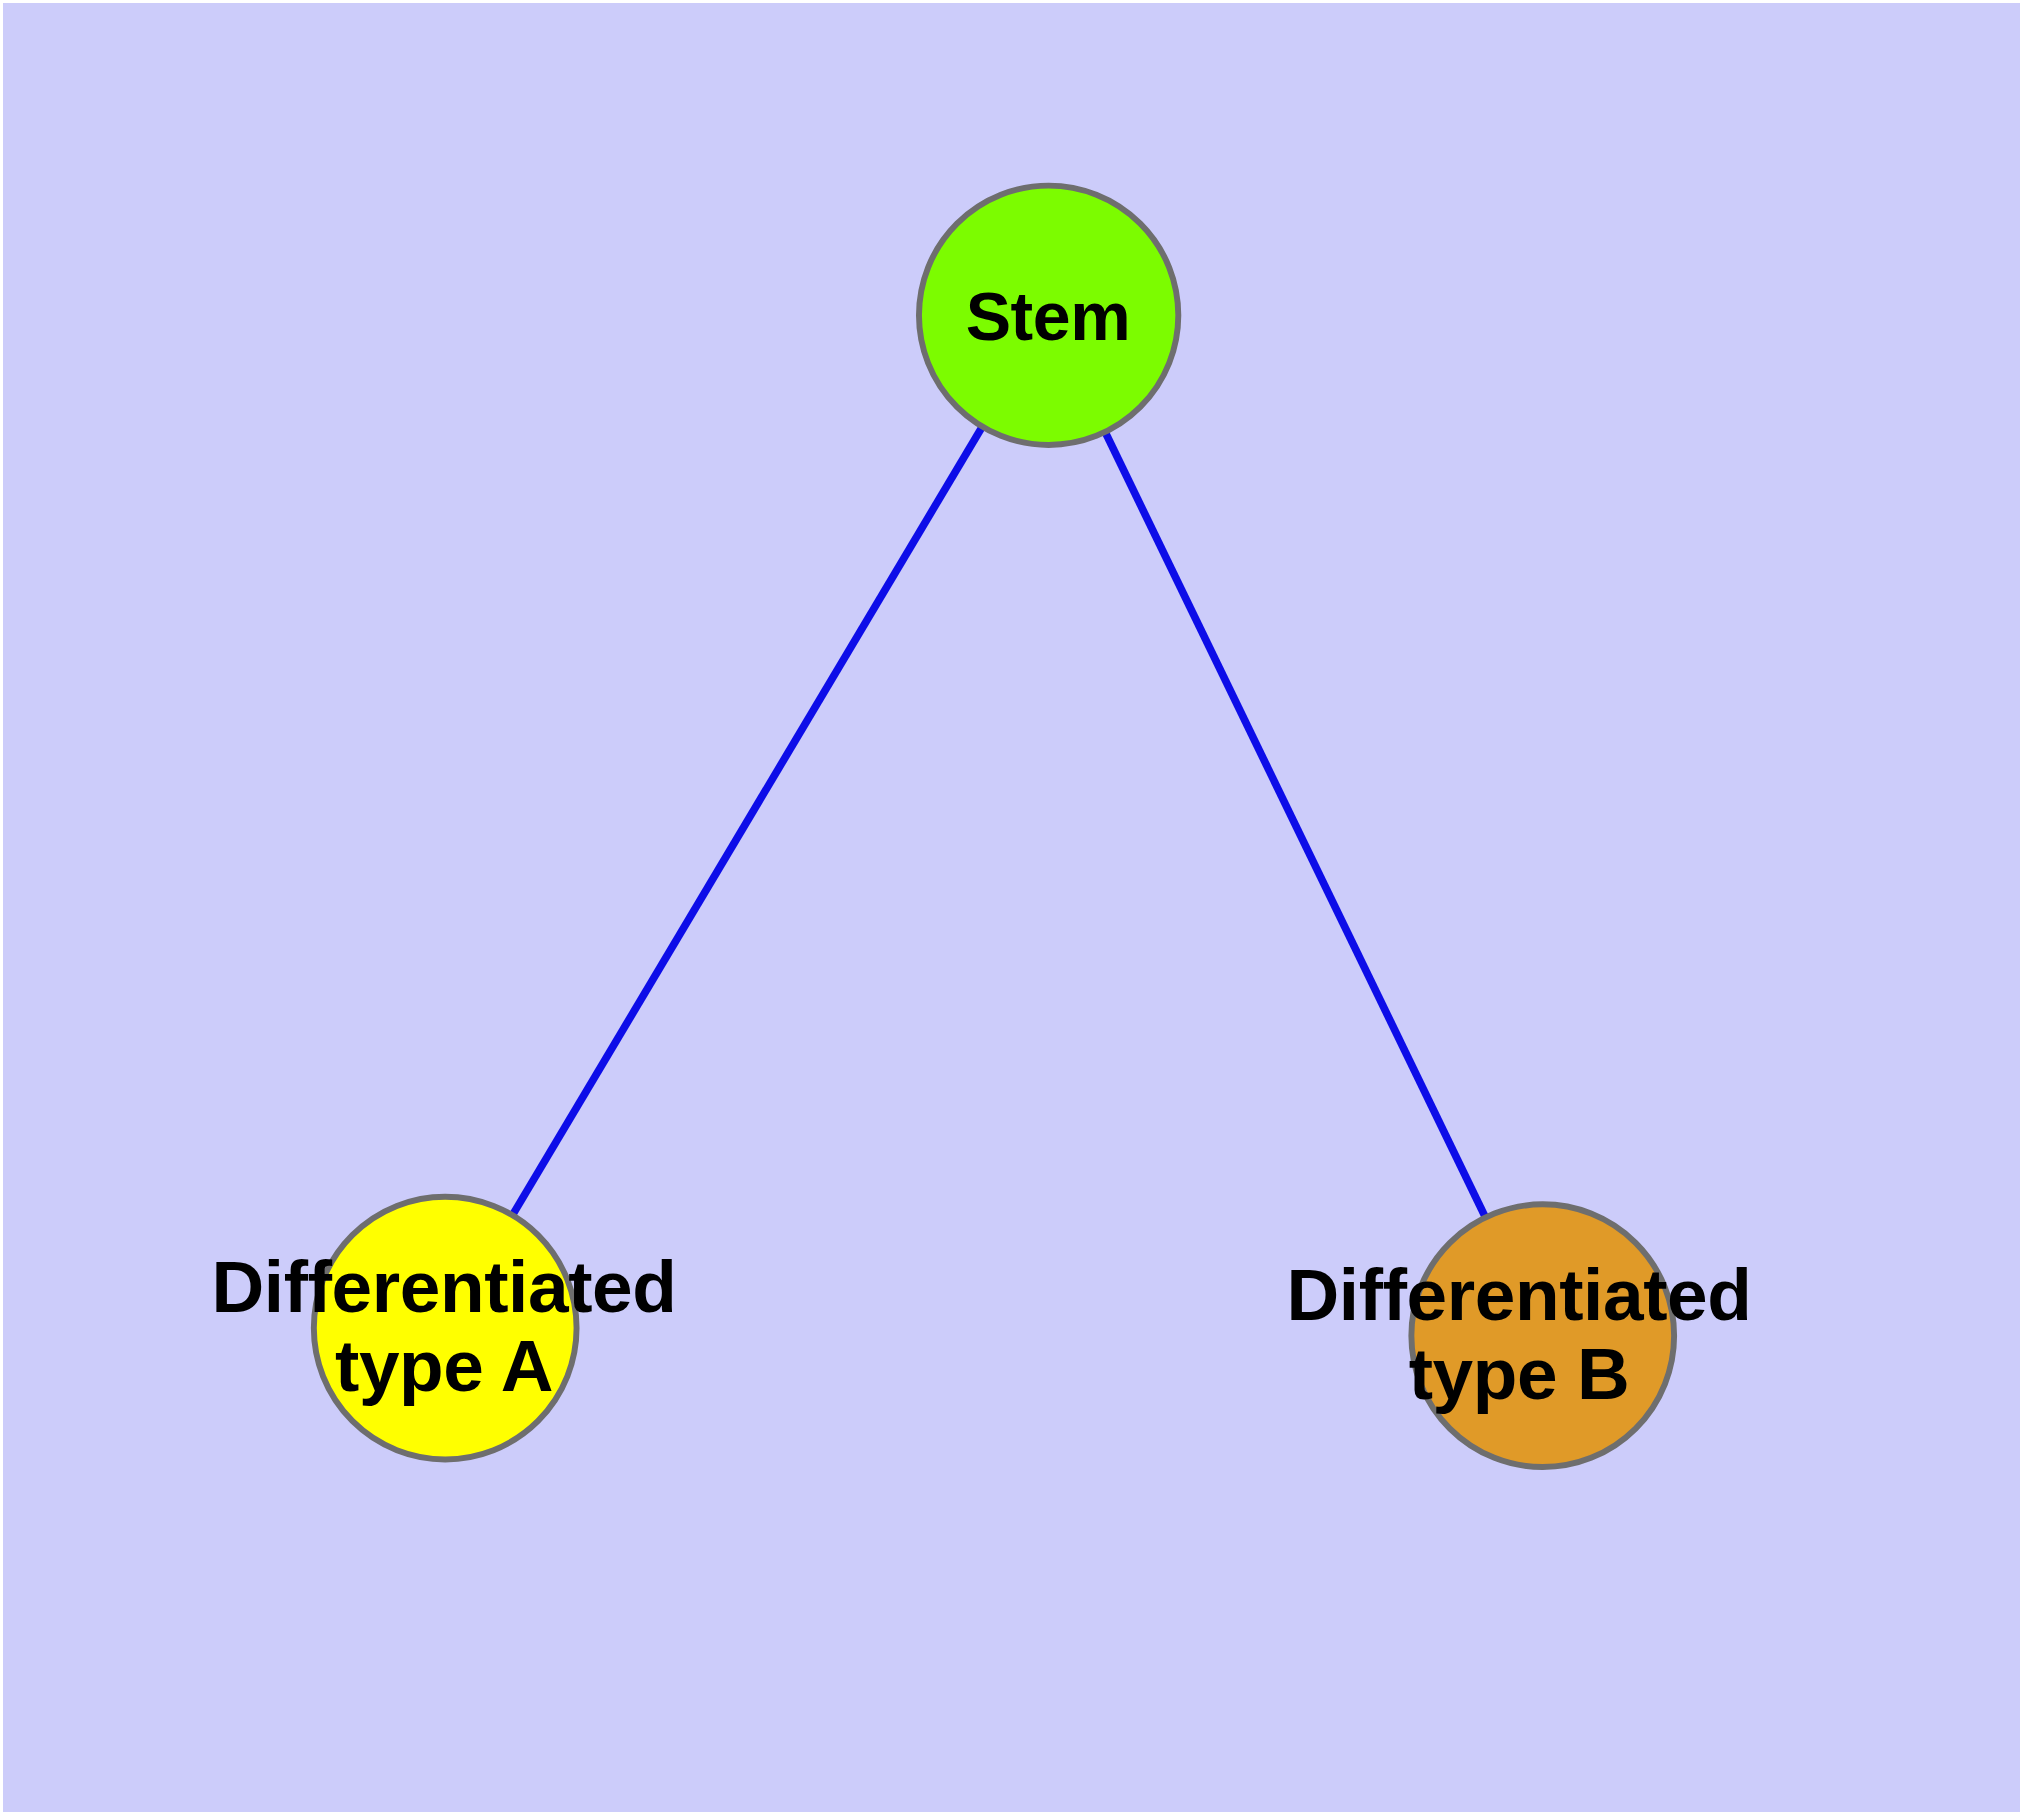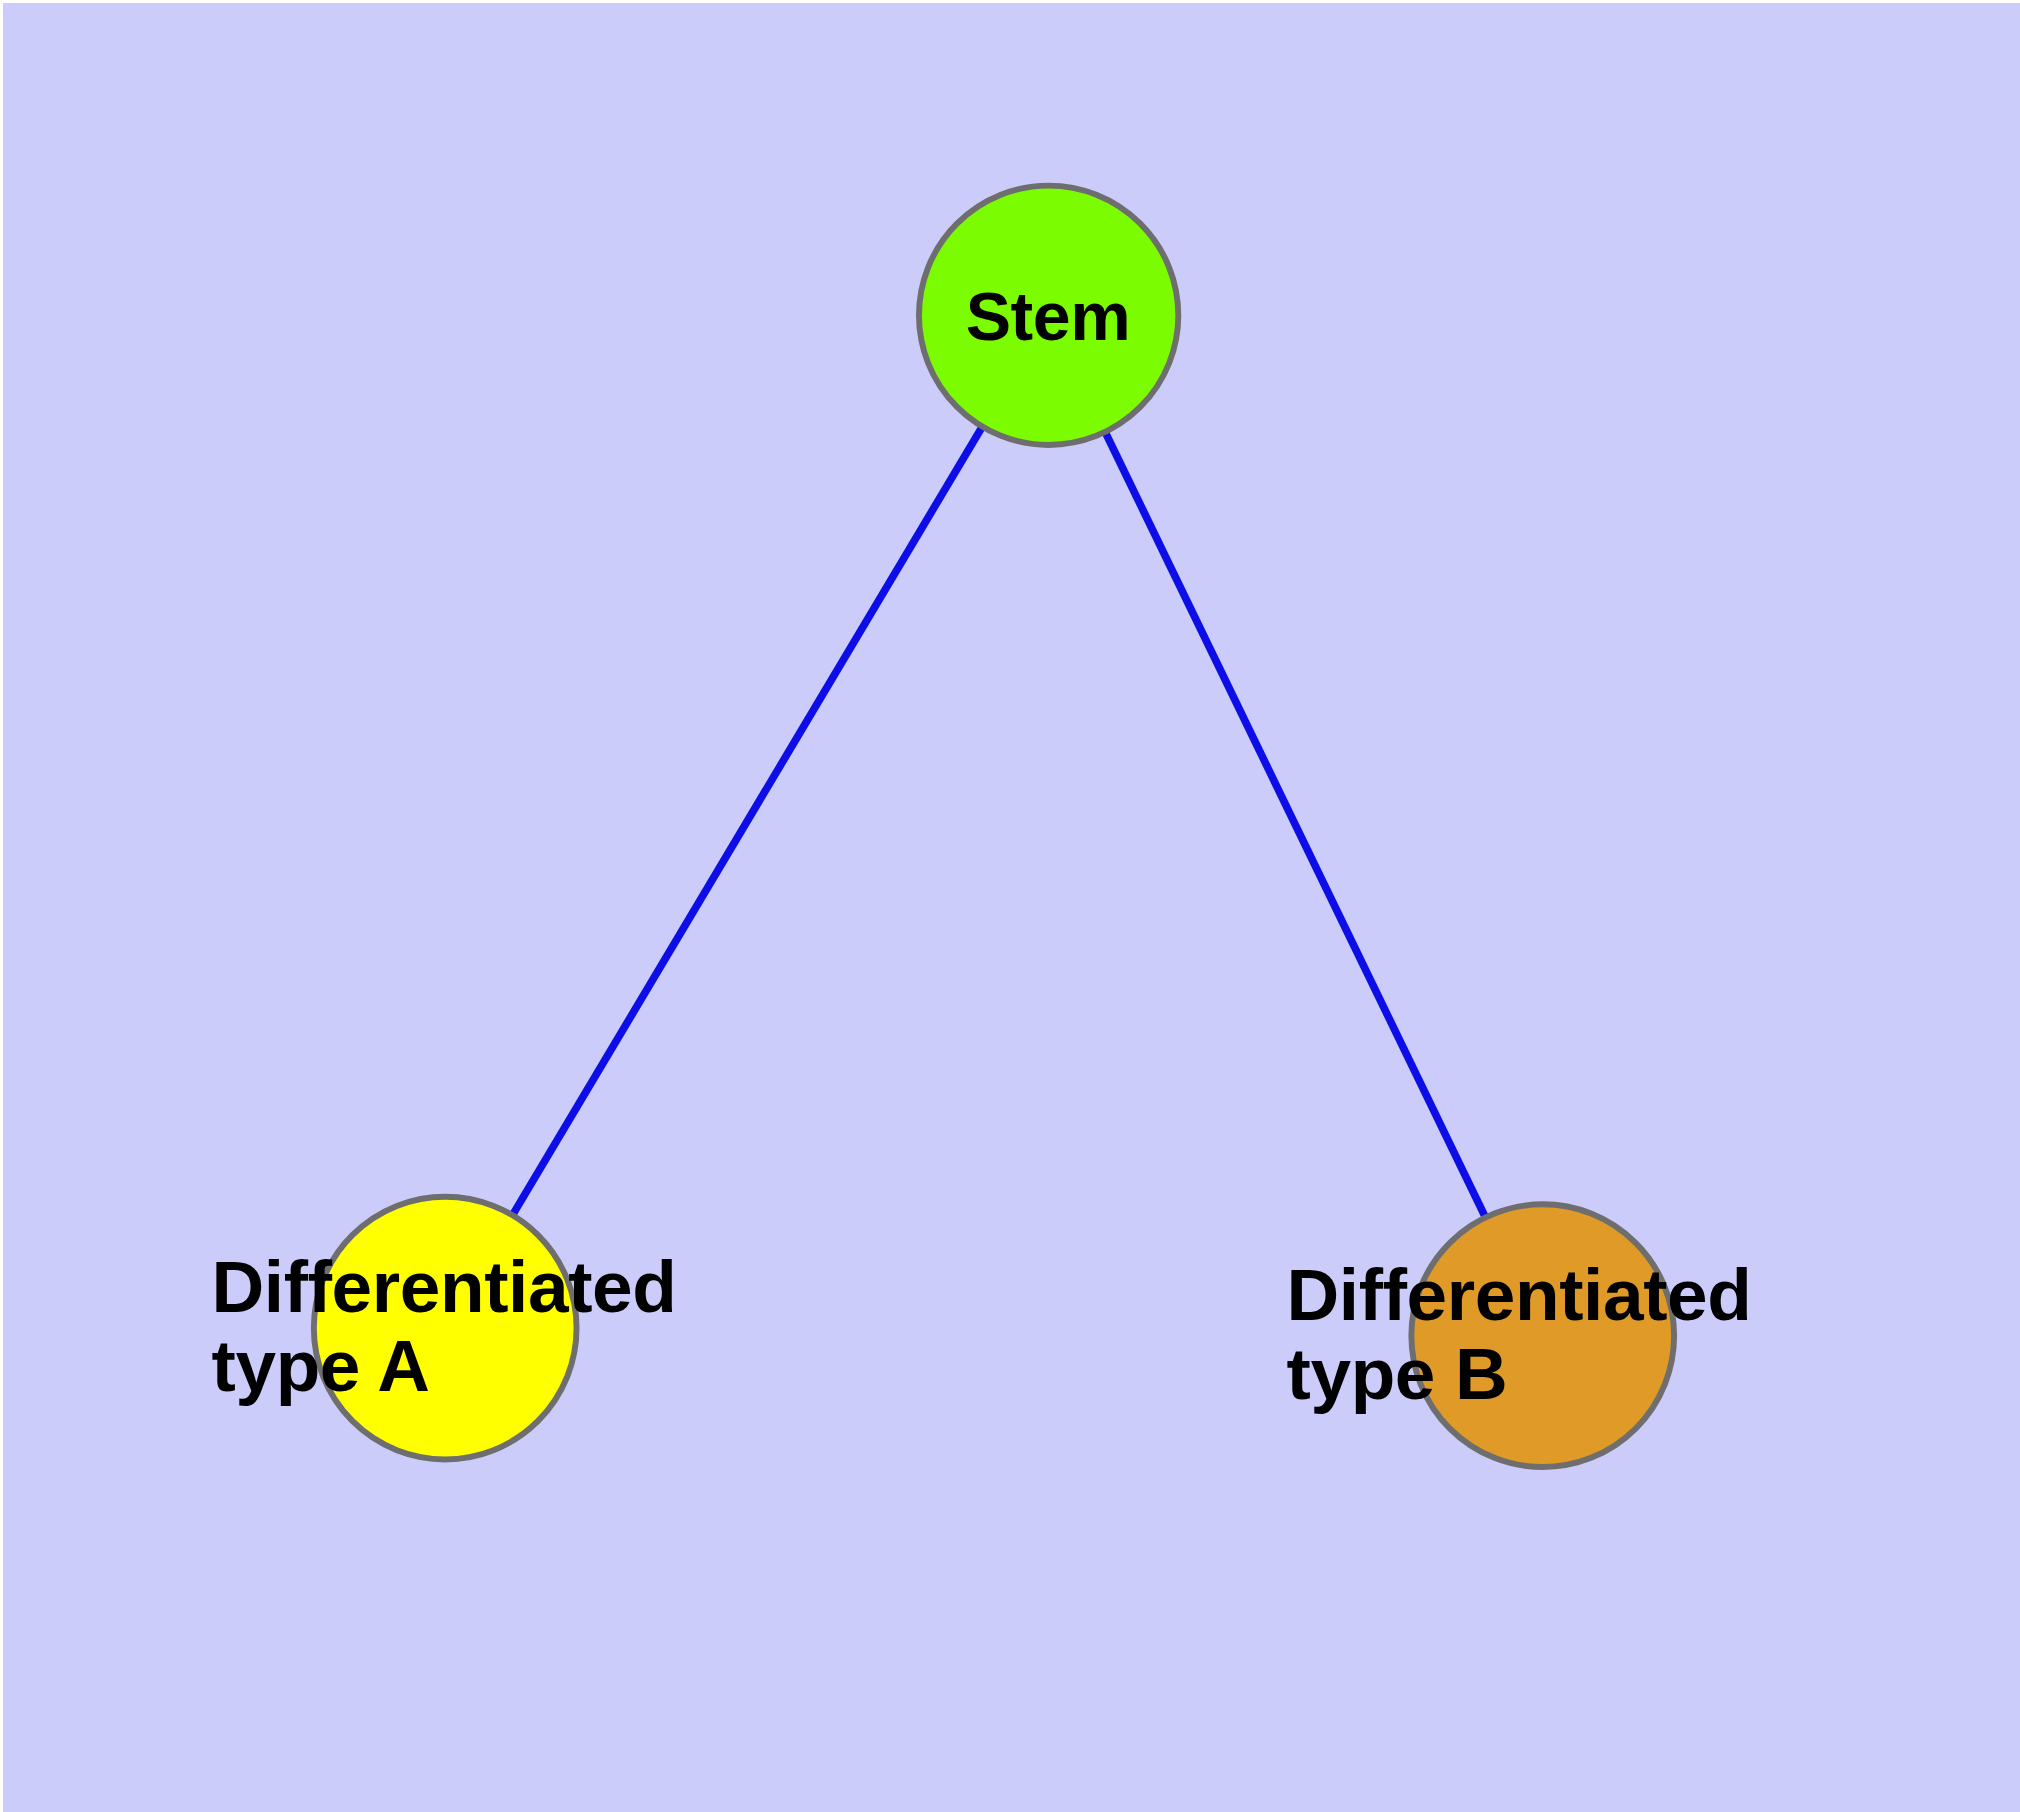--- a/index.html
+++ b/index.html
@@ -36,21 +36,21 @@
   .edge-line {
     stroke: #0d0de8;
     stroke-width: 9;
     stroke-linecap: butt;
   }
   .node-label {
     position: absolute;
     font-family: "Liberation Sans", sans-serif;
     font-weight: bold;
     color: #000000;
-    text-align: left;
+    text-align: center;
     white-space: pre;
     line-height: 1.08;
     letter-spacing: -0.4px;
     transform: translate(-50%, -50%);
     pointer-events: none;
   }
   #label-stem {
     left: 1048px;
     top: 317px;
     font-size: 68px;

